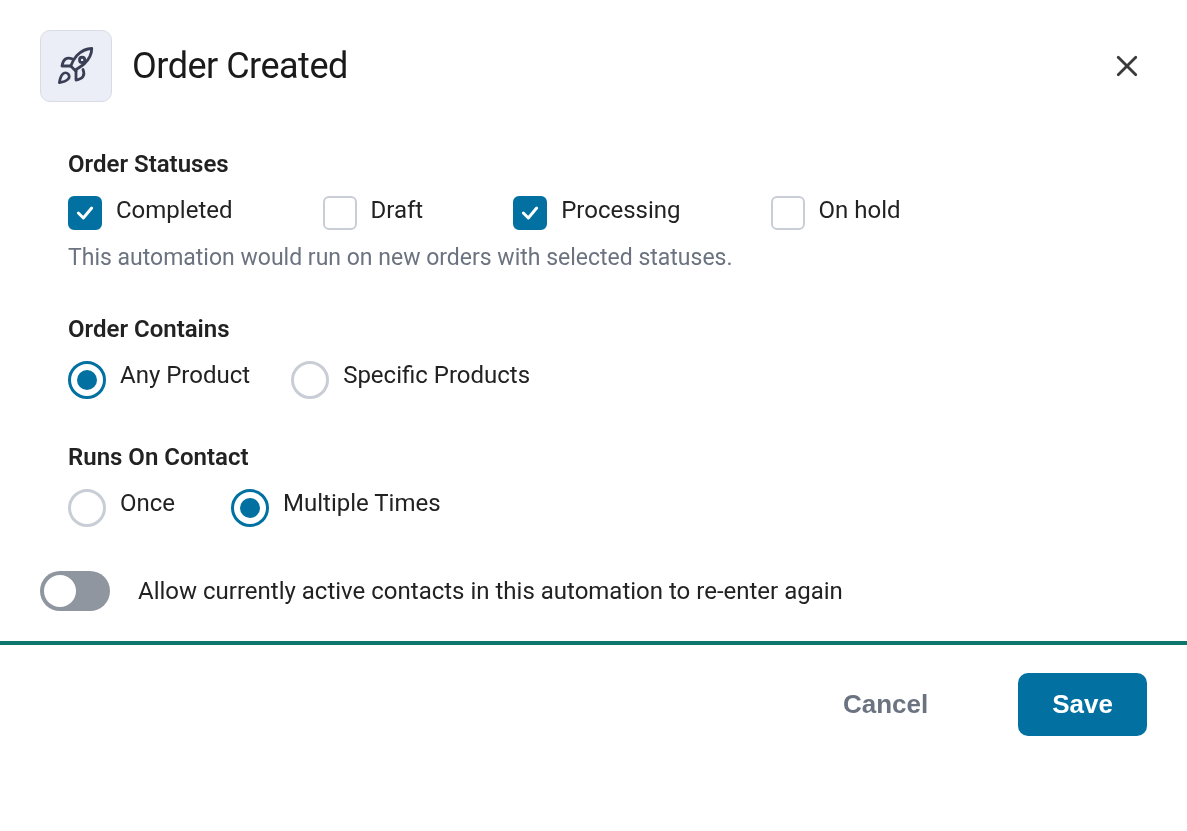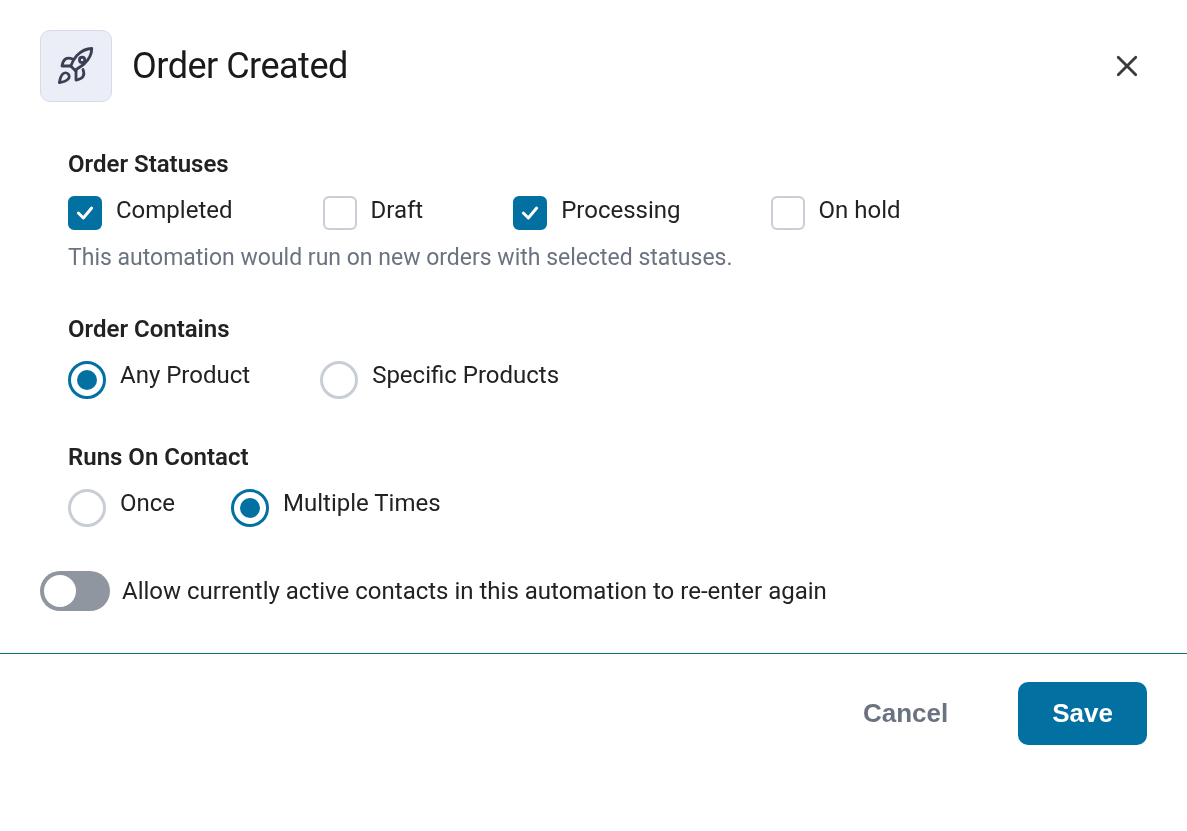--- a/index.html
+++ b/index.html
@@ -21,47 +21,47 @@
   .section-label { font-size:24px; font-weight:600; color:#222; margin-bottom:18px; }
   .help-text { font-size:23px; color:#6b7380; margin-top:14px; }
   .check-row { display:flex; gap:90px; flex-wrap:wrap; }
   .check-item, .radio-item { display:flex; align-items:flex-start; gap:14px; cursor:pointer; }
   .checkbox {
     width:34px; height:34px; border:2px solid #c9ced6; border-radius:6px;
     display:flex; align-items:center; justify-content:center; background:#fff;
   }
   .checkbox.checked { background:#0271a2; border-color:#0271a2; }
   .option-label { font-size:24px; color:#222; }
-  .radio-row { display:flex; gap:70px; flex-wrap:wrap; }
+  .radio-row { display:flex; gap:41px; flex-wrap:wrap; }
   .radio {
     width:38px; height:38px; border:3px solid #c9ced6; border-radius:50%;
     display:flex; align-items:center; justify-content:center; background:#fff;
   }
   .radio.checked { border-color:#0271a2; }
   .radio.checked::after {
     content:""; width:20px; height:20px; border-radius:50%; background:#0271a2;
   }
-  .toggle-row { display:flex; align-items:center; gap:12px; margin-bottom:42px; }
+  .toggle-row { display:flex; align-items:center; gap:28px; margin-bottom:30px; }
   .toggle {
     width:70px; height:40px; border-radius:999px; background:#9096a0; position:relative; cursor:pointer;
   }
   .toggle-knob {
     width:32px; height:32px; border-radius:50%; background:#fff; position:absolute; top:4px; left:4px;
   }
   .toggle-label { font-size:24px; color:#222; }
   .footer {
-    border-top:1px solid #0f766e; padding:28px 40px;
+    border-top:4px solid #0f766e; padding:28px 40px;
     display:flex; justify-content:flex-end; gap:36px; align-items:center;
   }
   .btn {
     font-size:26px; font-weight:600; padding:16px 34px; border-radius:10px; cursor:pointer;
     border:none; background:none;
   }
   .btn-cancel { color:#6b7380; }
-  .btn-save { background:#0271a2; color:#fff; }
+  .btn-save { background:#0271a2; color:#fff;margin-left:20px; }
 </style>
 </head>
 <body>
 
 <div class="modal">
 
   <div class="header-row">
     <div class="icon-badge">
       <svg width="42" height="42" viewBox="0 0 24 24" fill="none" stroke="#3a3f55" stroke-width="1.6" stroke-linecap="round" stroke-linejoin="round">
         <path d="M4.5 16.5c-1.5 1.5-2 5-2 5s3.5-.5 5-2c.83-.83.83-2.17 0-3-.83-.83-2.17-.83-3 0z"></path>

